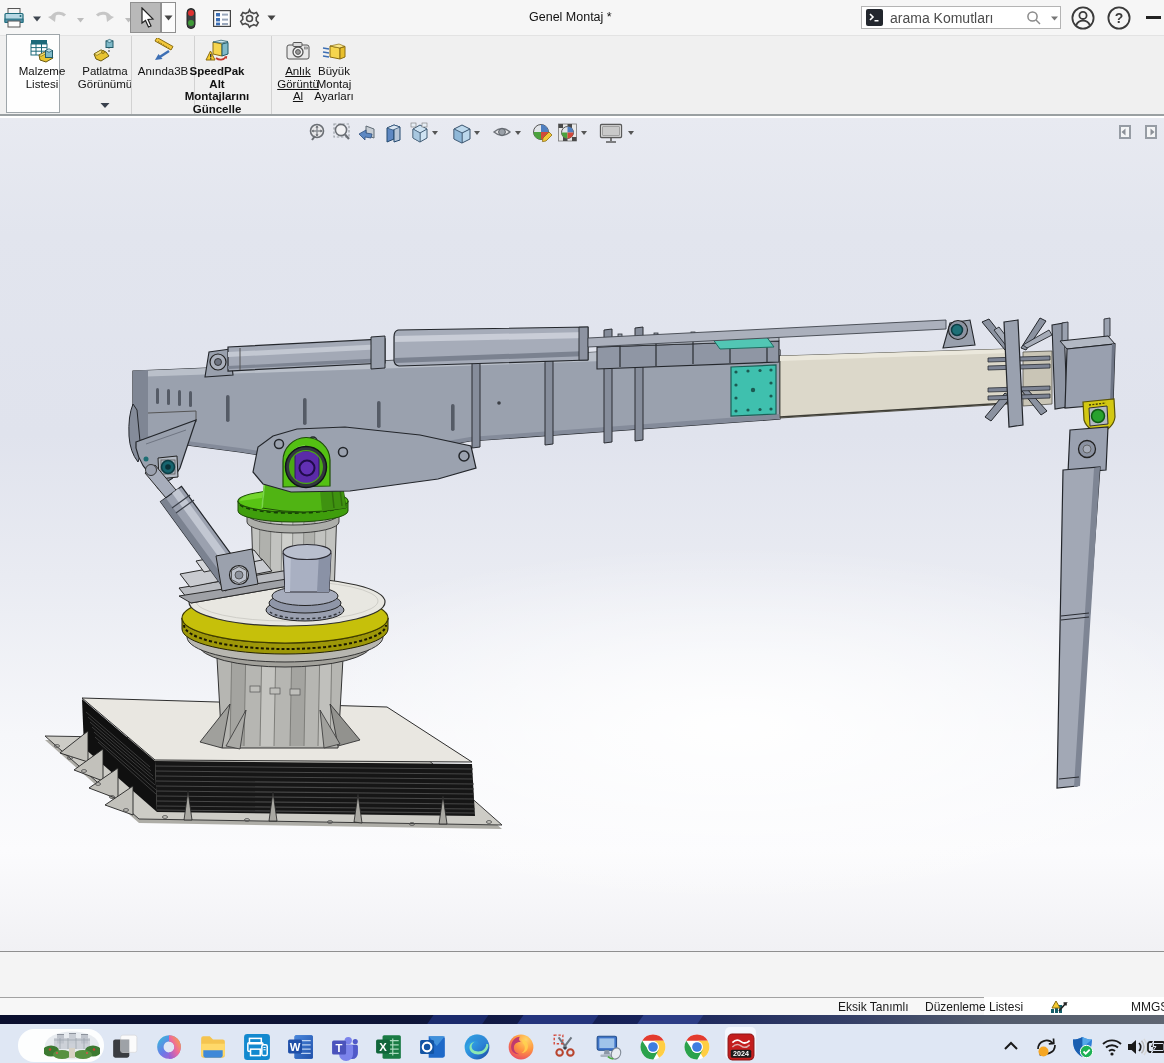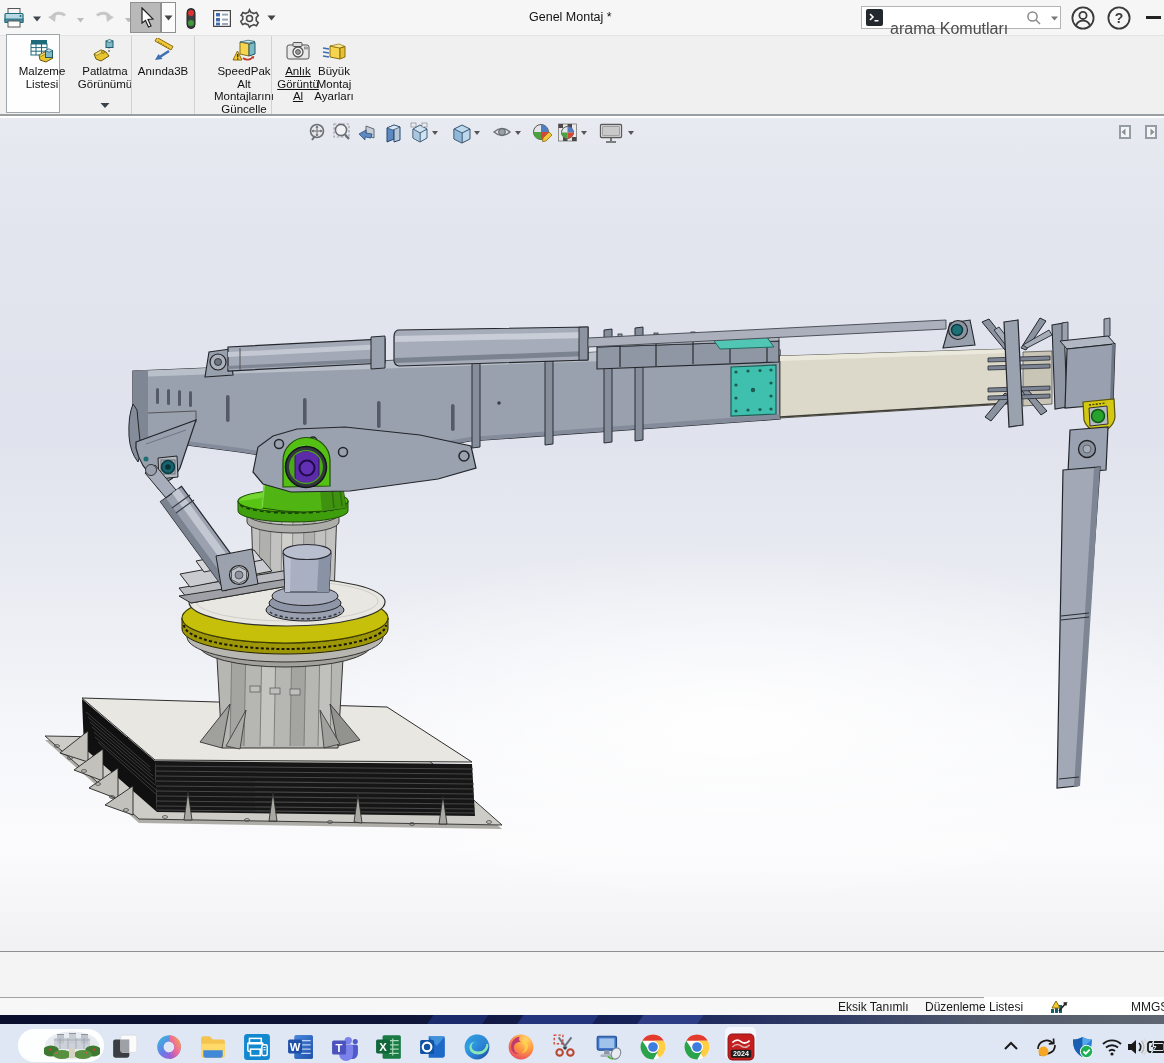--- a/index.html
+++ b/index.html
@@ -76,21 +76,21 @@
     </svg>
 
   <span class="ic" style="left:529px;top:10px;font-size:12.5px;color:#111">Genel Montaj *</span>
 
   <div class="ic" style="left:861px;top:6px;width:200px;height:23px;background:#fff;border:1px solid #b4b4b4"></div>
   <div class="ic" style="left:866px;top:9px;width:17px;height:17px;background:#23272e;border-radius:2px"></div>
   <svg class="ic" style="left:868px;top:11px" width="13" height="13" viewBox="0 0 13 13">
     <path d="M2 3 l3 3 -3 3" stroke="#fff" stroke-width="1.6" fill="none"></path>
     <rect x="6.5" y="9" width="4" height="1.5" fill="#fff"></rect>
   </svg>
-  <span class="ic" style="left:890px;top:20px;font-size:16px;color:#4c4c4c">arama Komutları</span>
+  <span class="ic" style="left:890px;top:10px;font-size:14px;color:#4c4c4c">arama Komutları</span>
   <svg class="ic" style="left:1026px;top:10px" width="16" height="16" viewBox="0 0 16 16">
     <circle cx="6.5" cy="6.5" r="4.6" fill="none" stroke="#8a8a8a" stroke-width="1.5"></circle>
     <path d="M10 10 l4 4" stroke="#8a8a8a" stroke-width="1.5"></path>
   </svg>
   <svg class="ic" style="left:1050px;top:15px" width="9" height="7" viewBox="0 0 9 7">
       <path d="M1 1.5 l7 0 l-3.5 4 z" fill="#777"></path>
     </svg>
   <svg class="ic" style="left:1070px;top:5px" width="26" height="26" viewBox="0 0 26 26">
     <circle cx="13" cy="13" r="10.6" fill="none" stroke="#3a3a3a" stroke-width="1.8"></circle>
     <circle cx="13" cy="10.4" r="3.6" fill="none" stroke="#3a3a3a" stroke-width="1.8"></circle>
@@ -139,21 +139,21 @@
   <svg width="26" height="26" viewBox="0 0 26 26">
     <path d="M5 3 L21 12 L23 8.5 L7 -0.5 Z" fill="#f2c73a" stroke="#8a6d12"></path>
     <path d="M8 3.5 l1.4 0.9 M10.5 5 l1.4 0.9 M13 6.6 l1.4 0.9 M15.5 8.2 l1.4 0.9 M18 9.8 l1.4 0.9" stroke="#7a5c0d" stroke-width="0.8"></path>
     <path d="M19 13 L9 19.5" stroke="#3d6fb4" stroke-width="2.6"></path>
     <path d="M5 22 L12.5 21 L8.5 16 Z" fill="#3d6fb4"></path>
   </svg>
   <div>Anında3B</div>
 </div>
 <div class="sep" style="left:194px"></div>
 
-<div class="rbtn" style="left:209px;width:70px;">
+<div class="rbtn" style="left:182px;width:70px;font-weight:bold;">
   <svg width="26" height="26" viewBox="0 0 26 26">
     <path d="M9 4 l9 2 0 12 -9 -2 z" fill="#f5d54e" stroke="#8a6d12"></path>
     <path d="M18 6 l6 -1.5 0 11.5 -6 2 z" fill="#7fb9c8" stroke="#205a68"></path>
     <path d="M9 4 l8 -1.8 7 1.3 -6 1.5 z" fill="#cfe7ef" stroke="#205a68" stroke-width="0.7"></path>
     <path d="M2 22 l4.5 -9 4.5 9 z" fill="#f7cc2f" stroke="#8a6d12"></path>
     <rect x="6" y="16" width="1.4" height="3.4" fill="#333"></rect>
     <rect x="6" y="20.2" width="1.4" height="1.3" fill="#333"></rect>
     <path d="M12 20 a7 7 0 0 0 10 -1" stroke="#c23a2f" stroke-width="1.7" fill="none"></path>
     <path d="M22.8 21 l0.4 -3 -3 0.8 z" fill="#c23a2f"></path>
   </svg>

